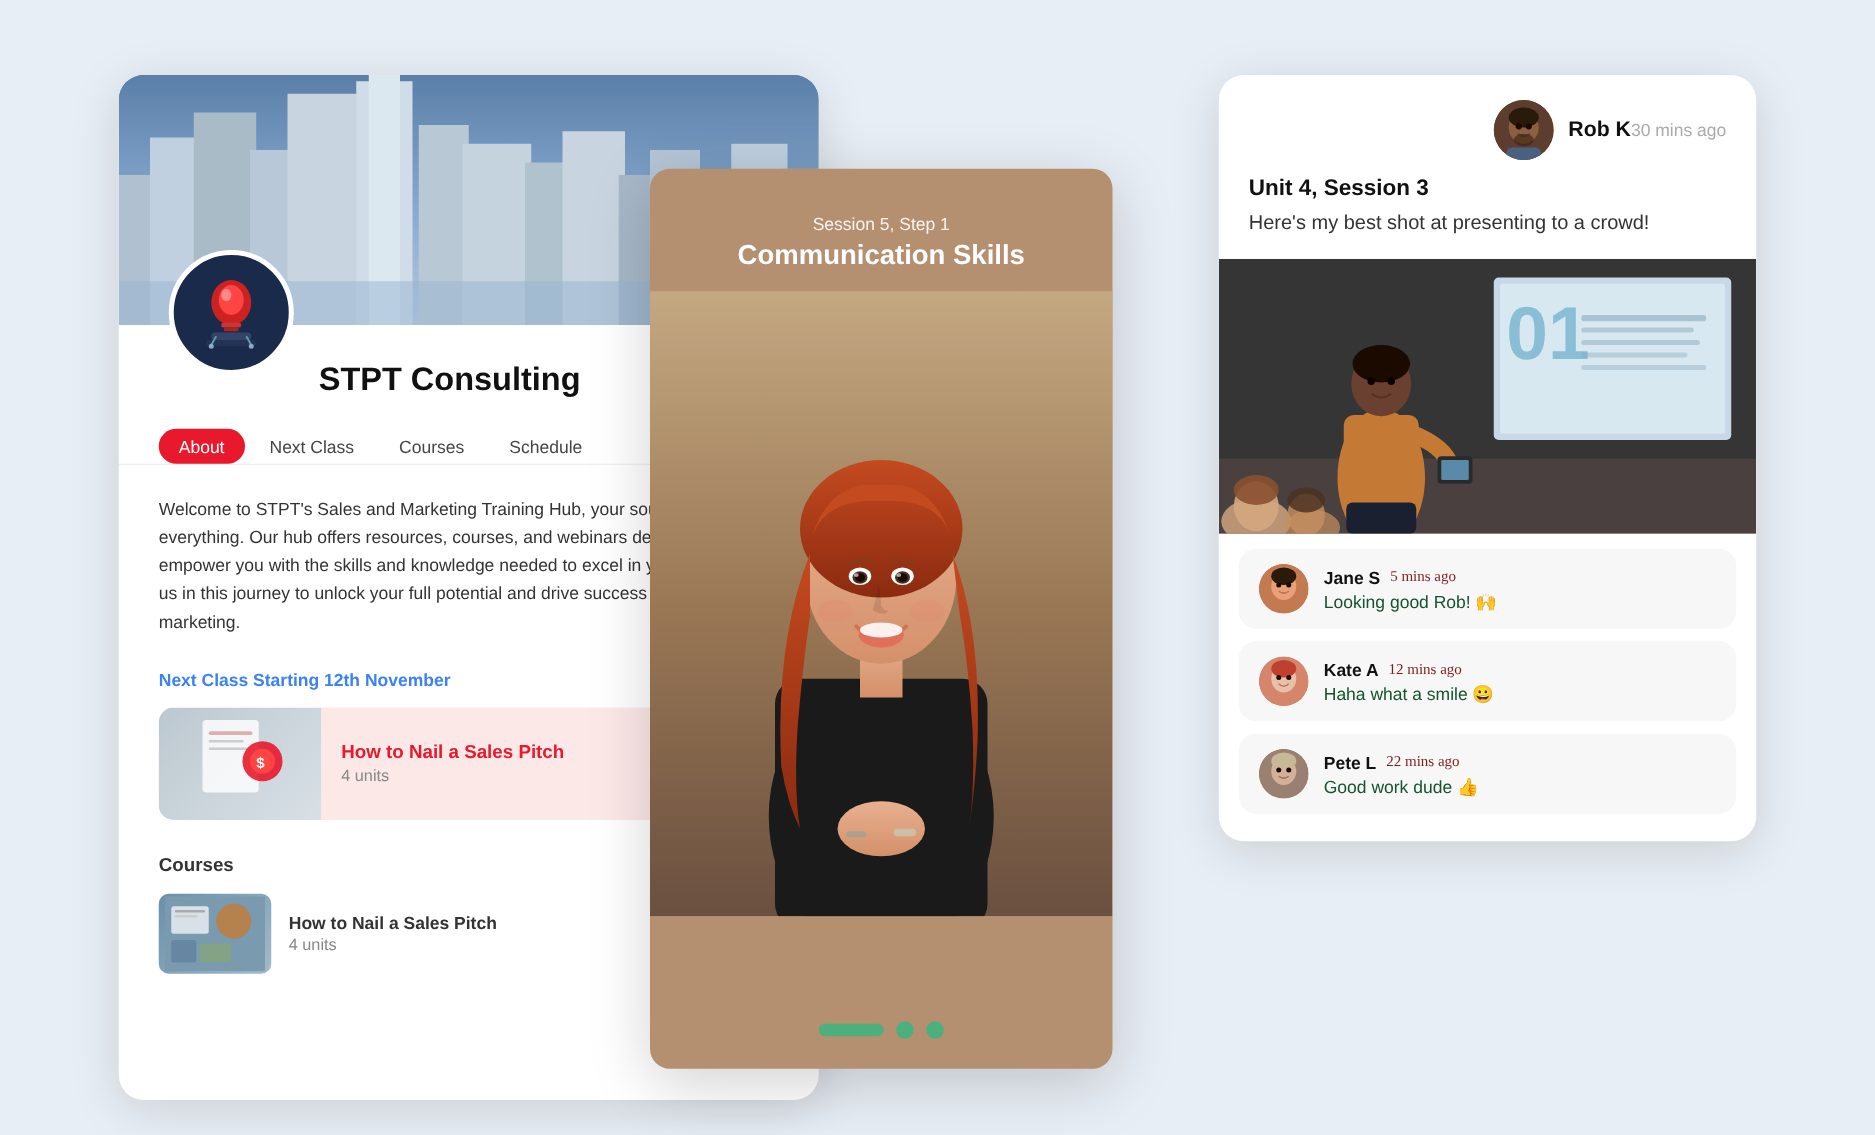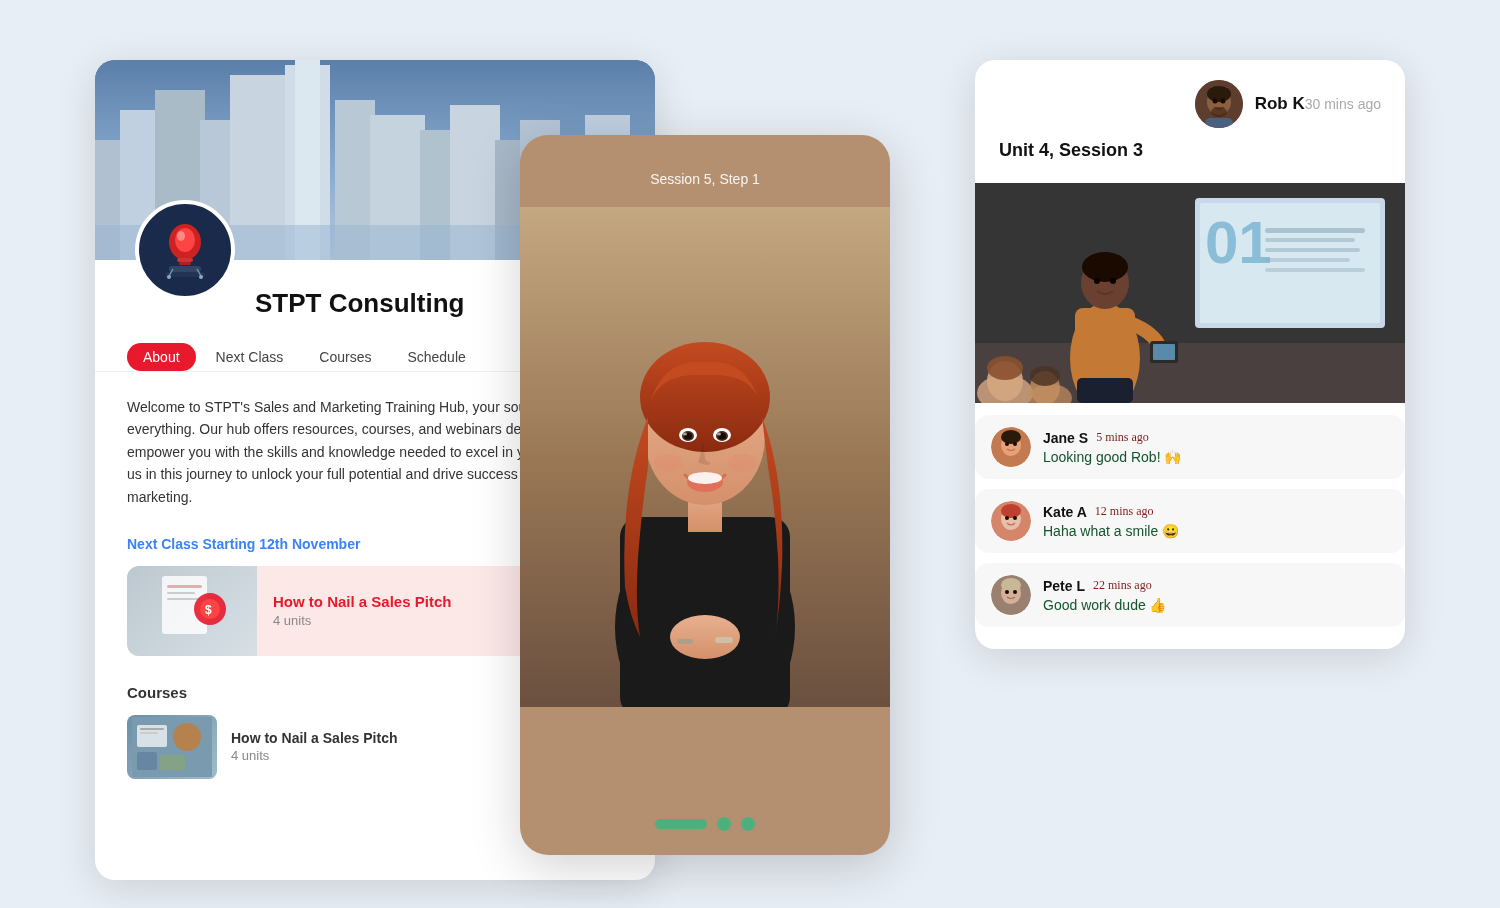--- a/index.html
+++ b/index.html
@@ -181,21 +181,21 @@
     }
 
     
     .card-session {
       position: absolute;
       left: 520px;
       top: 135px;
       width: 370px;
       height: 720px;
       background: #b59070;
-      border-radius: 28px;
+      border-radius: 16px;
       box-shadow: 0 12px 50px rgba(0,0,0,0.18);
       overflow: hidden;
       z-index: 5;
     }
     .session-header {
       padding: 36px 28px 16px;
       text-align: center;
       position: relative;
       z-index: 2;
     }
@@ -308,21 +308,21 @@
       color: #333;
       line-height: 1.5;
     }
     .social-post-photo {
       width: 100%;
       height: 220px;
       overflow: hidden;
       position: relative;
     }
     .comments-section {
-      padding: 12px 0;
+      padding: 12px 16px;
     }
     .comment-item {
       display: flex;
       align-items: center;
       gap: 12px;
       background: #f7f7f7;
       border-radius: 14px;
       padding: 12px 16px;
       margin-bottom: 10px;
     }
@@ -488,20 +488,21 @@
           <div class="course-list-units">4 units</div>
         </div>
       </div>
     </div>
   </div>
 </div>
 
 <div class="card-session">
   <div class="session-header">
     <div class="session-step">Session 5, Step 1</div>
+    <div class="session-title">Communication Skills</div>
   </div>
 
   <div class="session-photo">
     <div class="session-photo-bg"></div>
 
     <svg width="370" height="500" viewBox="0 0 370 500" style="position:absolute;bottom:0;left:0;z-index:2;">
 
       <defs>
         <linearGradient id="bgWarm" x1="0" y1="0" x2="0" y2="1">
           <stop offset="0%" stop-color="#c4a882"></stop>
@@ -594,20 +595,21 @@
           <rect x="10" y="38" width="28" height="10" rx="5" fill="#4a6080"></rect>
         </svg>
       </div>
       <div class="social-user-name">Rob K</div>
     </div>
     <div class="social-time">30 mins ago</div>
   </div>
 
   <div class="social-post-body">
     <div class="social-session-label">Unit 4, Session 3</div>
+    <div class="social-post-text">Here's my best shot at presenting to a crowd!</div>
   </div>
 
   <div class="social-post-photo">
     <svg width="430" height="220" viewBox="0 0 430 220">
       <defs>
         <linearGradient id="roomGrad" x1="0" y1="0" x2="0" y2="1">
           <stop offset="0%" stop-color="#3a3a3a"></stop>
           <stop offset="100%" stop-color="#5a5a5a"></stop>
         </linearGradient>
       </defs>

